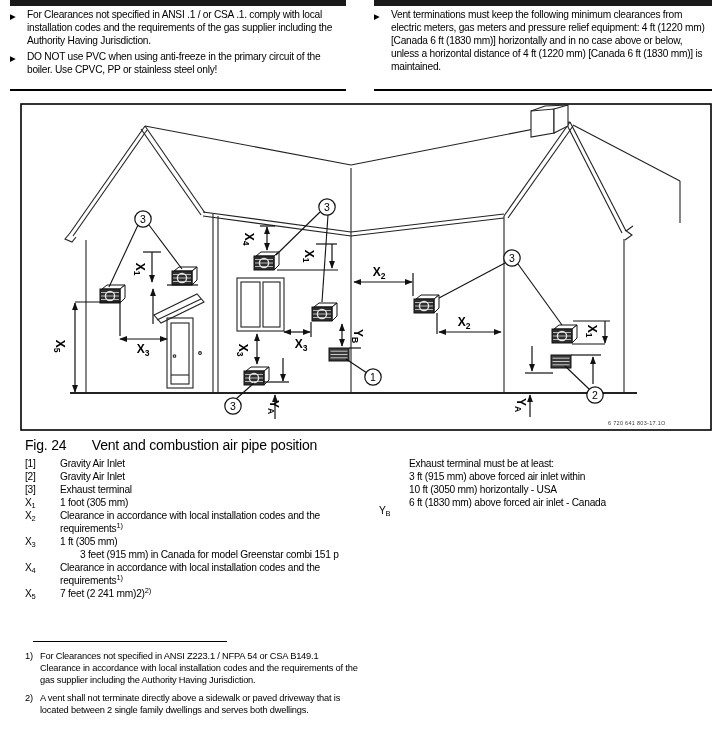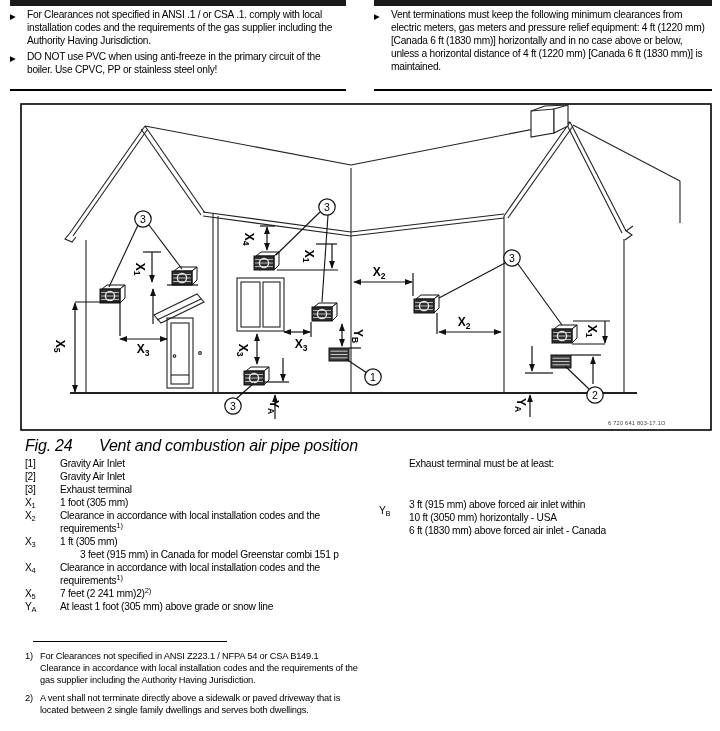--- a/index.html
+++ b/index.html
@@ -3,21 +3,21 @@
 <meta charset="utf-8">
 <style>
   html,body{margin:0;padding:0;background:#fff;}
   body{width:720px;height:731px;position:relative;font-family:"Liberation Sans",sans-serif;color:#000;overflow:hidden;}
   .abs{position:absolute;}
   .topbar{background:#1a1a1a;height:6px;top:0;}
   .notecol{font-size:10.2px;line-height:12.9px;letter-spacing:-0.25px;}
   .bullet-row{display:flex;margin-bottom:3px;}
   .bullet-glyph{font-size:7.5px;flex:0 0 17px;padding-top:2px;}
   .colrule{background:#000;height:2px;}
-  .figcap{font-style:italic;font-size:16px;letter-spacing:-0.2px;}
+  .figcap{font-size:14px;letter-spacing:-0.2px;}
   .legend{font-size:10.2px;line-height:13px;letter-spacing:-0.25px;}
   .lrow{display:flex;}
   .lkey{flex:0 0 35px;}
   .lkey-r{flex:0 0 30px;margin-top:47px;}
   sub{font-size:7.5px;vertical-align:-2px;line-height:0;}
   sup{font-size:7.5px;vertical-align:4px;line-height:0;}
   .fnote{font-size:9.3px;line-height:11.8px;letter-spacing:-0.2px;}
   .fnrow{display:flex;margin-bottom:7px;}
   .fnum{flex:0 0 15px;}
   .sepline{background:#000;height:1px;}
@@ -282,32 +282,28 @@
     <span class="lkey"><span>X</span><sub>4</sub></span>
     <span>
       <span style="display:block;">Clearance in accordance with local installation codes and the</span>
       <span style="display:block;"><span>requirements</span><sup>1)</sup></span>
     </span>
   </div>
   <div class="lrow">
     <span class="lkey"><span>X</span><sub>5</sub></span>
     <span><span>7 feet (2 241 mm)2)</span><sup>2)</sup></span>
   </div>
-  <div class="lrow">
-    <span class="lkey"><span>Y</span><sub>A</sub></span>
-    <span>At least 1 foot (305 mm) above grade or snow line</span>
-  </div>
 </div>
 
 <div class="abs legend" style="left:379px;top:457px;width:330px;">
   <div class="lrow">
     <span class="lkey-r"><span>Y</span><sub>B</sub></span>
     <span>
       <span style="display:block;">Exhaust terminal must be at least:</span>
-      <span style="display:block;margin-top:28px;">3 ft (915 mm) above forced air inlet within</span>
+      <span style="display:block;">3 ft (915 mm) above forced air inlet within</span>
       <span style="display:block;">10 ft (3050 mm) horizontally - USA</span>
       <span style="display:block;">6 ft (1830 mm) above forced air inlet - Canada</span>
     </span>
   </div>
 </div>
 
 <div class="abs sepline" style="left:33px;top:641px;width:194px;"></div>
 
 <div class="abs fnote" style="left:25px;top:651px;width:335px;">
   <div class="fnrow">

